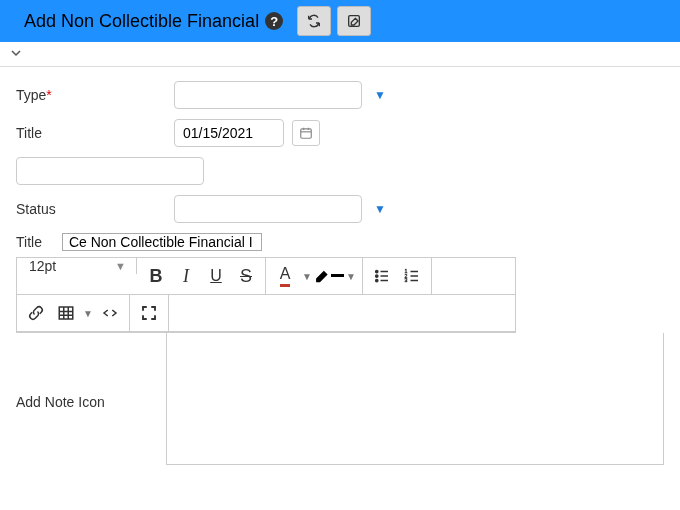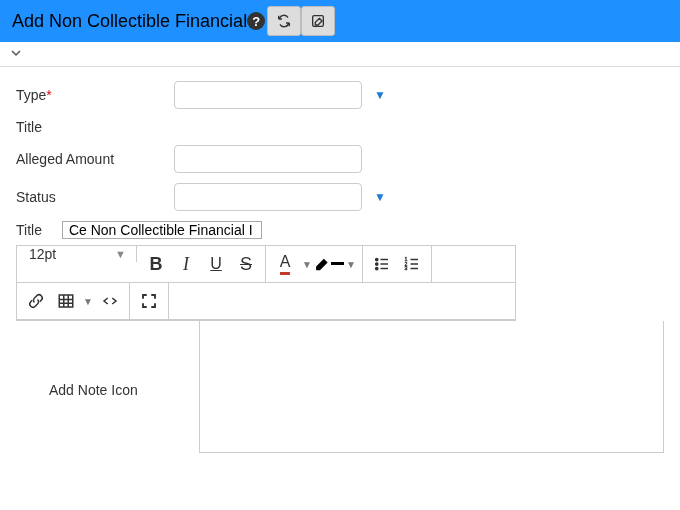--- a/index.html
+++ b/index.html
@@ -6,23 +6,24 @@
   body {
     margin: 0;
     font-family: -apple-system, BlinkMacSystemFont, "Segoe UI", Arial, sans-serif;
     font-size: 14px;
     color: #333;
     background: #fff;
   }
   .header {
     background: #1e90ff;
     color: #000;
-    padding: 6px 12px;
-    display: flex;
-    align-items: center;
+    padding: 6px 24px;
+    display: flex;
+    align-items: center;
+    gap: 6px;
     font-size: 18px;
     text-align: center;
   }
   .header-title { font-weight: 400; }
   .help-icon {
     display: inline-flex;
     align-items: center;
     justify-content: center;
     width: 18px;
     height: 18px;
@@ -150,21 +151,20 @@
     border-radius: 3px;
     color: #333;
   }
   .tbtn.narrow { width: 14px; font-size: 10px; color: #777; }
   .tbtn svg { width: 18px; height: 18px; }
   .underbar-red { border-bottom: 3px solid #c0392b; padding-bottom: 1px; }
   .underbar-black { border-bottom: 3px solid #000; padding-bottom: 1px; margin-bottom:2px;}
   .editor-row2 {
     display: flex;
     align-items: center;
-    margin-left: 33px;
   }
   .add-note-label {
     width: 150px;
     flex-shrink: 0;
     padding-top: 6px;
   }
   .editor-body-wrap {
     width: 500px;
   }
   .editor-body {
@@ -215,24 +215,34 @@
       <span>Type</span><span class="req">*</span>
     </div>
     <div class="input-wrap">
       <input class="text-input" value="" style="">
       <span class="caret-btn">▼</span>
     </div>
   </div>
 
   <div class="form-row">
     <div class="form-label">Title</div>
+    <div class="input-wrap">
+      <input class="text-input short" value="01/15/2021" style="">
+      <span class="calendar-btn">
+        <svg viewBox="0 0 24 24" width="14" height="14" fill="none" stroke="#888" stroke-width="2">
+          <rect x="3" y="5" width="18" height="16" rx="2"></rect>
+          <line x1="3" y1="10" x2="21" y2="10"></line>
+          <line x1="8" y1="3" x2="8" y2="7"></line>
+          <line x1="16" y1="3" x2="16" y2="7"></line>
+        </svg>
+      </span>
+    </div>
   </div>
 
   <div class="form-row">
-    <div class="form-label">Alleged Amount</div>
     <div class="input-wrap">
       <input class="text-input" value="" style="">
     </div>
   </div>
 
 
   <div class="form-row">
     <div class="form-label">Status</div>
     <div class="input-wrap">
       <input class="text-input" value="" style="">

